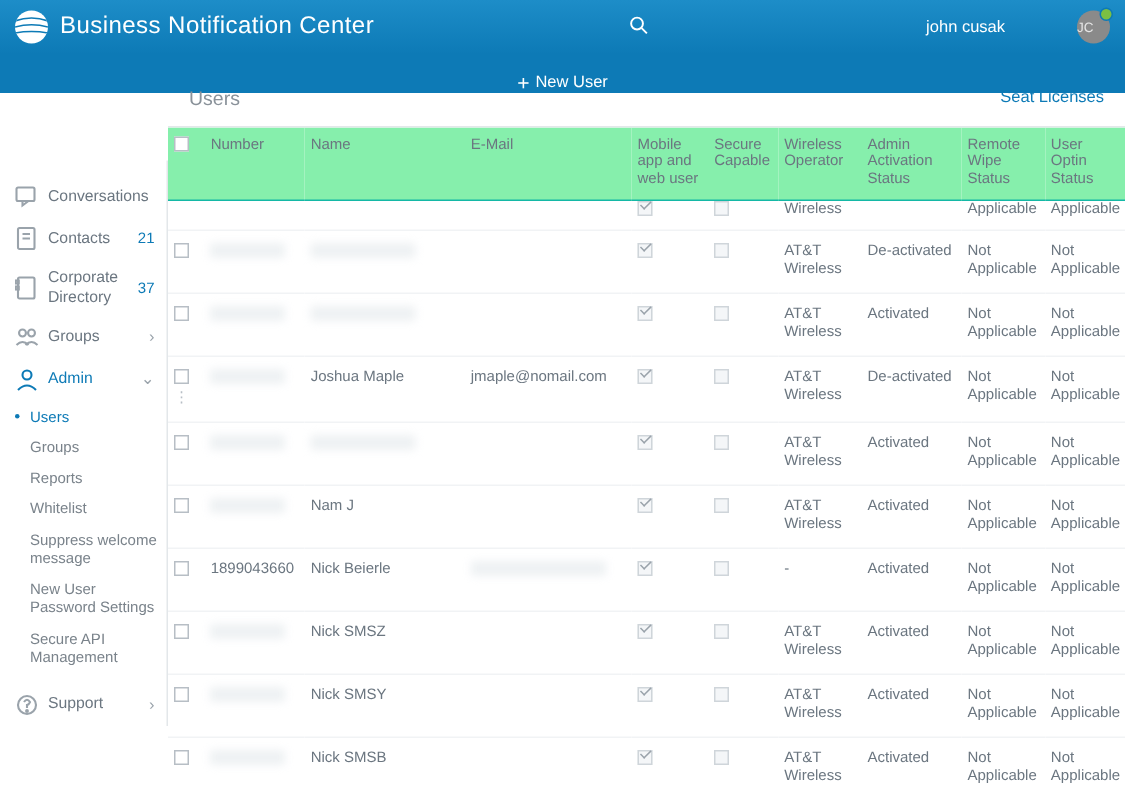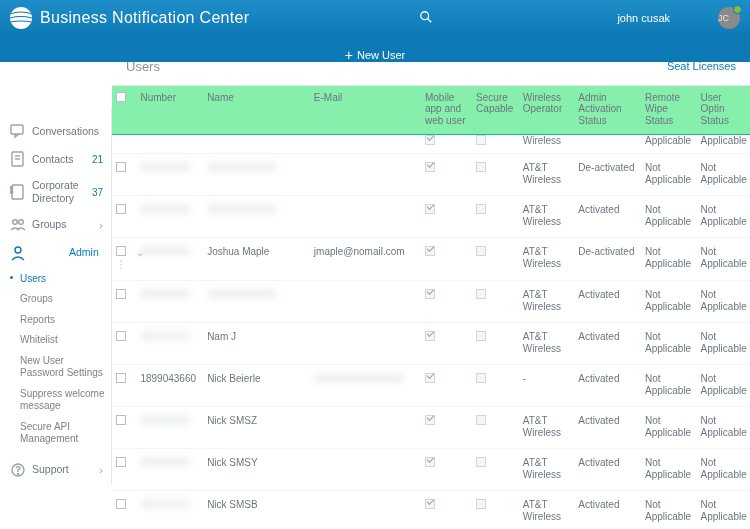--- a/index.html
+++ b/index.html
@@ -21,21 +21,21 @@
   .subheader { background:#0d7ab6; height:26px; display:flex; align-items:center; justify-content:flex-end; padding:0 14px; gap:16px; color:#fff; font-size:11px;flex-direction:column; }
   .subheader .newuser { display:flex; align-items:center; gap:4px; }
   .plus-icon { font-size:14px; line-height:1; }
 
   
   .body { display:flex; height:calc(529px - 36px - 26px);align-items:center; }
 
   
   .sidebar { width:112px; border-right:1px solid #e3e7ea; padding-top:10px; background:#fff; }
   .nav-item { display:flex; align-items:center; padding:6px 8px 6px 10px; color:#6b7680; cursor:pointer; position:relative; }
-  .nav-item.active { color:#0d7ab6;gap:37px; }
+  .nav-item.active { color:#0d7ab6; }
   .nav-icon { width:16px; height:16px; margin-right:6px; flex:none; }
   .nav-icon svg { width:16px; height:16px; stroke:#9aa3ab; fill:none; stroke-width:1.4; }
   .nav-item.active .nav-icon svg { stroke:#0d7ab6; }
   .nav-label { flex:1; font-size:10.5px; line-height:1.2; }
   .nav-badge { font-size:10px; color:#0d7ab6; }
   .nav-chev { color:#9aa3ab; }
   .sub-list { padding:2px 0 6px 20px; }
   .sub-list .sub { font-size:10px; color:#7a838b; padding:4px 6px 4px 0; line-height:1.25; cursor:pointer; }
   .sub-list .sub.current { color:#0d7ab6; position:relative; }
   .sub-list .sub.current::before { content:""; position:absolute; left:-10px; top:7px; width:3px; height:3px; border-radius:50%; background:#0d7ab6; }
@@ -151,22 +151,22 @@
             <path d="M2 15 Q8 9 14 15"></path>
           </svg></span>
       <span class="nav-label">Admin</span>
       <span class="nav-chev">⌄</span>
     </div>
     <div class="sub-list">
       <div class="sub current">Users</div>
       <div class="sub">Groups</div>
       <div class="sub">Reports</div>
       <div class="sub">Whitelist</div>
+      <div class="sub">Suppress welcome message</div>
       <div class="sub">New User Password Settings</div>
-      <div class="sub">Suppress welcome message</div>
       <div class="sub">Secure API Management</div>
     </div>
     <div class="nav-item">
       <span class="nav-icon"><svg viewBox="0 0 16 16">
             <circle cx="8" cy="8" r="6"></circle>
             <path d="M6 6 Q8 3 10 6 Q9 8 8 8 L8 10"></path>
             <circle cx="8" cy="12" r="0.6" fill="#9aa3ab"></circle>
           </svg></span>
       <span class="nav-label">Support</span>
       <span class="nav-chev">›</span>

